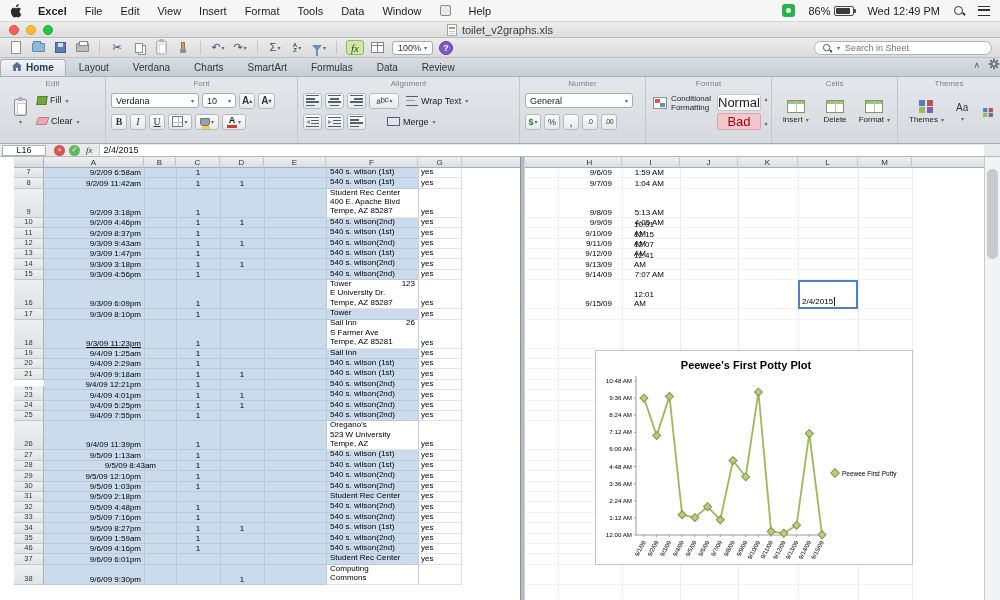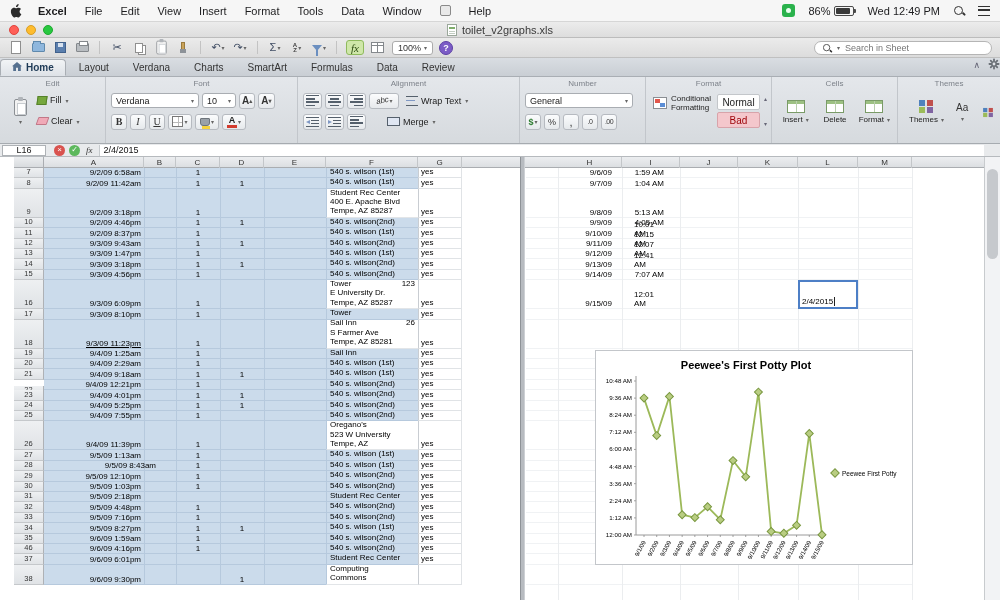--- a/index.html
+++ b/index.html
@@ -135,21 +135,21 @@
   .pct-ic{font-size:9px;color:#333;}
   .comma-ic{font-size:11px;color:#333;line-height:6px;}
   .dec-ic{font-size:7px;color:#333;letter-spacing:-0.5px;}
   .cf-ic{width:14px;height:12px;border:1px solid #8a8e93;background:#fff;position:relative;}
   .cf-ic:before{content:"";position:absolute;left:1px;top:1px;width:5px;height:4px;background:#e2574c;}
   .cf-ic:after{content:"";position:absolute;right:1px;bottom:1px;width:5px;height:4px;background:#5b8ed6;}
   .cf-btn{display:flex;align-items:center;gap:4px;position:absolute;left:2px;top:4px;}
   .cf-label{font-size:8px;line-height:9px;color:#222;width:52px;}
   .styles-box{position:absolute;left:66px;top:4px;width:52px;height:34px;display:flex;}
   .styles-col{flex:1;display:flex;flex-direction:column;gap:2px;}
-  .swatch{height:26px;border:1px solid #c3c6ca;border-radius:2px;font-size:10px;display:flex;align-items:center;justify-content:center;background:#fefefe;color:#222;}
+  .swatch{height:26px;border:1px solid #c3c6ca;border-radius:2px;font-size:13px;display:flex;align-items:center;justify-content:center;background:#fefefe;color:#222;}
   .swatch.bad{background:#f4c7cc;color:#9c0006;border-color:#d8a3aa;}
   .styles-arrows{width:9px;display:flex;flex-direction:column;align-items:center;justify-content:space-between;padding:1px 0 1px 2px;font-size:6px;color:#667;}
   .cellbtn{display:flex;flex-direction:column;align-items:center;justify-content:center;gap:2px;width:38px;height:44px;}
   .table-ic{width:18px;height:13px;border:1px solid #7a9b68;background:#fff;position:relative;}
   .table-ic:before{content:"";position:absolute;left:0;right:0;top:0;height:3px;background:#9dc183;}
   .table-ic:after{content:"";position:absolute;left:8px;top:0;bottom:0;width:1px;background:#b9cfae;}
   .cell-label{font-size:8px;color:#222;display:flex;align-items:center;gap:2px;}
   .theme-ic{width:14px;height:13px;position:relative;}
   .theme-ic i{position:absolute;width:6px;height:6px;}
   .theme-ic i:nth-child(1){left:0;top:0;background:#4f81bd;} .theme-ic i:nth-child(2){right:0;top:0;background:#c0504d;}

